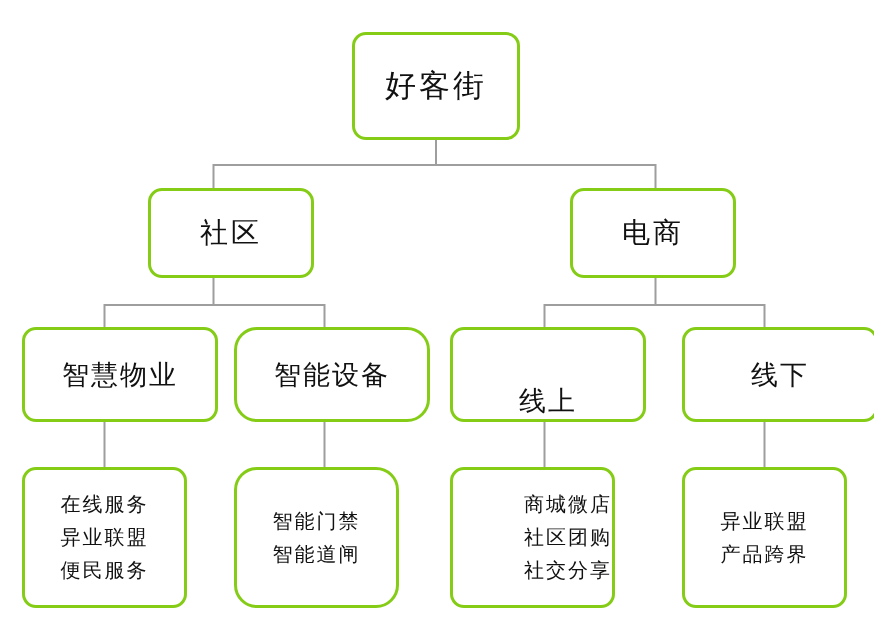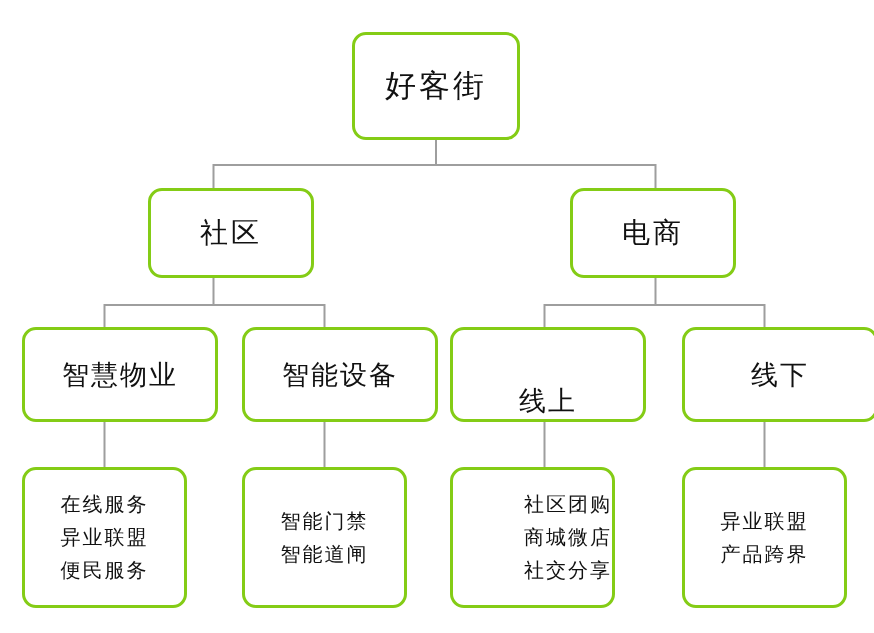--- a/index.html
+++ b/index.html
@@ -53,21 +53,21 @@
   .node-l3 {
     top: 327px; width: 196px; height: 95px;
     font-size: 27px; letter-spacing: 2px;
   }
   .node-leaf {
     top: 467px; width: 165px; height: 141px;
     font-size: 20px; letter-spacing: 2px;
     flex-direction: column;
   }
   .col-1 { left: 22px; }
-  .col-2 { left: 242px; }
+  .col-2 { left: 234px; border-radius: 23px; }
   .col-3 { left: 450px; align-items: flex-end; }
   .col-4 { left: 682px; }
   .leaf-line {
     line-height: 33px;
     white-space: nowrap;
   }
 </style>
 </head>
 <body>
 
@@ -109,22 +109,22 @@
     <div class="leaf-line">异业联盟</div>
     <div class="leaf-line">便民服务</div>
   </div>
 
   <div class="node node-leaf col-2">
     <div class="leaf-line">智能门禁</div>
     <div class="leaf-line">智能道闸</div>
   </div>
 
   <div class="node node-leaf col-3">
+    <div class="leaf-line">商城微店</div>
     <div class="leaf-line">社区团购</div>
-    <div class="leaf-line">商城微店</div>
     <div class="leaf-line">社交分享</div>
   </div>
 
   <div class="node node-leaf col-4">
     <div class="leaf-line">异业联盟</div>
     <div class="leaf-line">产品跨界</div>
   </div>
 
 </div>
 

